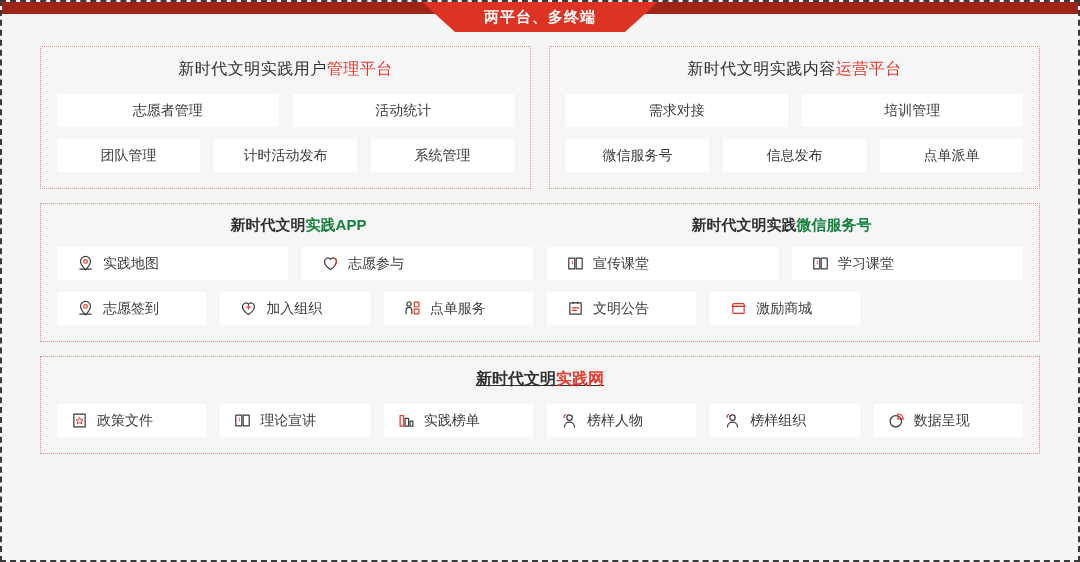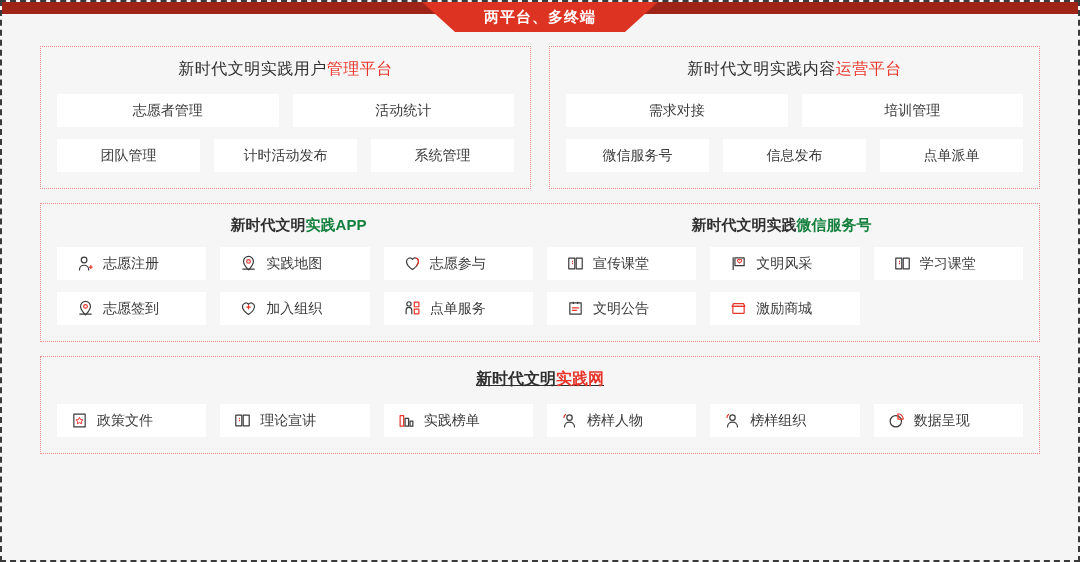--- a/index.html
+++ b/index.html
@@ -198,30 +198,20 @@
           <span>新时代文明</span><span class="hl">实践APP</span>
         </div>
         <div>
           <span>新时代文明实践</span><span class="hl">微信服务号</span>
         </div>
       </div>
 
       <div class="icon-row">
         <div class="icon-tile">
           <span>
-            <svg width="17" height="17" viewBox="0 0 24 24" fill="none" stroke="#3b3b3b" stroke-width="1.7" stroke-linecap="round">
-                <circle cx="10" cy="7" r="4"></circle>
-                <path d="M3.5 21c0-4 3-6.5 6.5-6.5s6.5 2.5 6.5 6.5"></path>
-                <path d="M17.5 17h4M19.5 15v4" stroke="#e8352a" stroke-width="1.8"></path>
-              </svg>
-          </span>
-          <span>志愿注册</span>
-        </div>
-        <div class="icon-tile">
-          <span>
             <svg width="17" height="17" viewBox="0 0 24 24" fill="none" stroke="#3b3b3b" stroke-width="1.7" stroke-linecap="round" stroke-linejoin="round">
                 <path d="M12 2a7 7 0 0 1 7 7c0 4.5-7 12-7 12S5 13.5 5 9a7 7 0 0 1 7-7z"></path>
                 <circle cx="12" cy="9" r="2.6" stroke="#e8352a"></circle>
                 <path d="M4 20h16"></path>
               </svg>
           </span>
           <span>实践地图</span>
         </div>
         <div class="icon-tile">
           <span>
@@ -238,30 +228,20 @@
                 <rect x="2.5" y="4.5" width="8.5" height="15"></rect>
                 <rect x="13" y="4.5" width="8.5" height="15"></rect>
                 <path d="M7 9h1.5M7 12h1.5" stroke="#e8352a" stroke-width="1.8"></path>
               </svg>
           </span>
           <span>宣传课堂</span>
         </div>
         <div class="icon-tile">
           <span>
             <svg width="17" height="17" viewBox="0 0 24 24" fill="none" stroke="#3b3b3b" stroke-width="1.7" stroke-linejoin="round">
-                <path d="M4.5 3v18"></path>
-                <rect x="7" y="4" width="13" height="11"></rect>
-                <path d="M13.5 11.5s-3-2-3-3.6a1.6 1.6 0 0 1 3-.7 1.6 1.6 0 0 1 3 .7c0 1.6-3 3.6-3 3.6z" stroke="#e8352a" stroke-width="1.5"></path>
-              </svg>
-          </span>
-          <span>文明风采</span>
-        </div>
-        <div class="icon-tile">
-          <span>
-            <svg width="17" height="17" viewBox="0 0 24 24" fill="none" stroke="#3b3b3b" stroke-width="1.7" stroke-linejoin="round">
                 <rect x="2.5" y="4.5" width="8.5" height="15"></rect>
                 <rect x="13" y="4.5" width="8.5" height="15"></rect>
                 <path d="M7 9h1.5M7 12h1.5" stroke="#e8352a" stroke-width="1.8"></path>
               </svg>
           </span>
           <span>学习课堂</span>
         </div>
       </div>
 
       <div class="icon-row">

